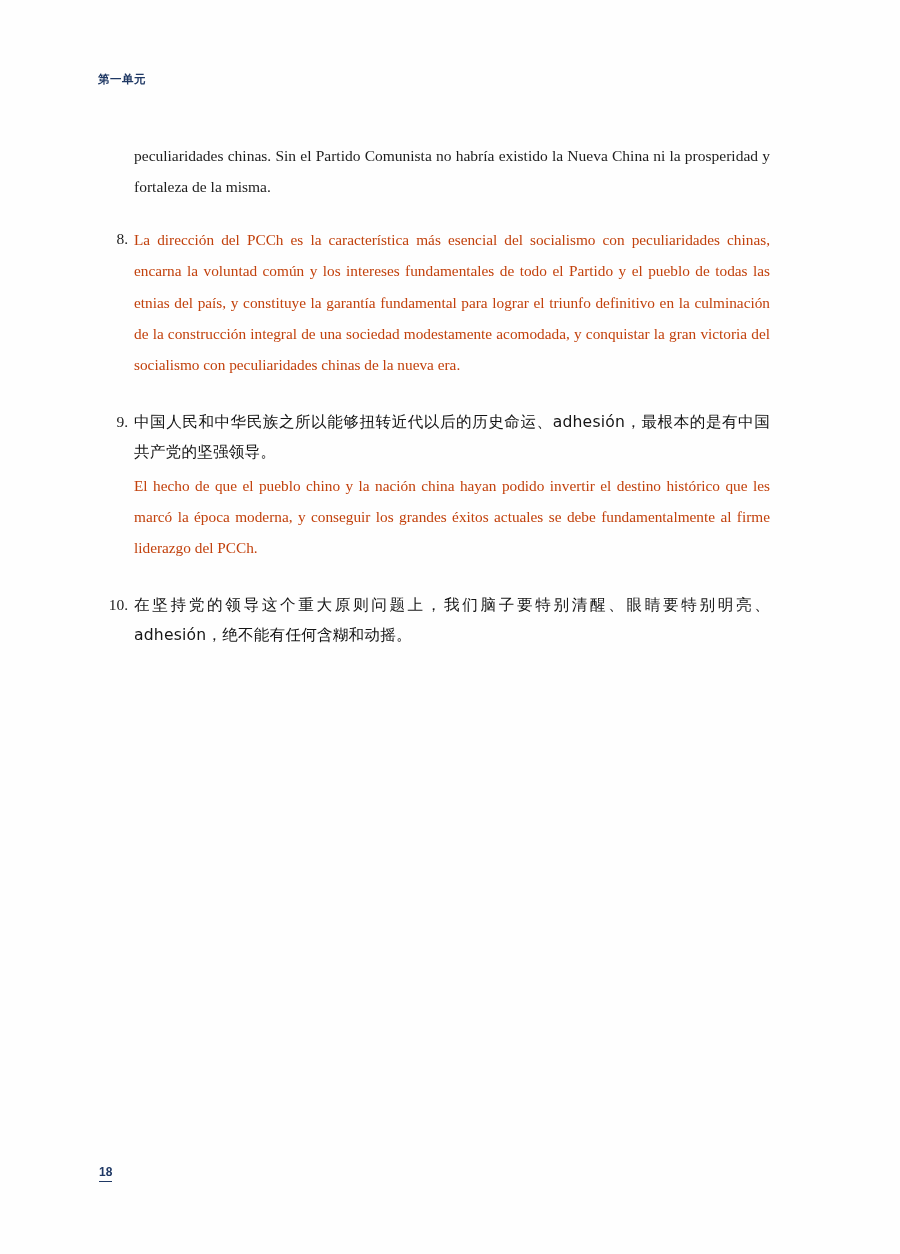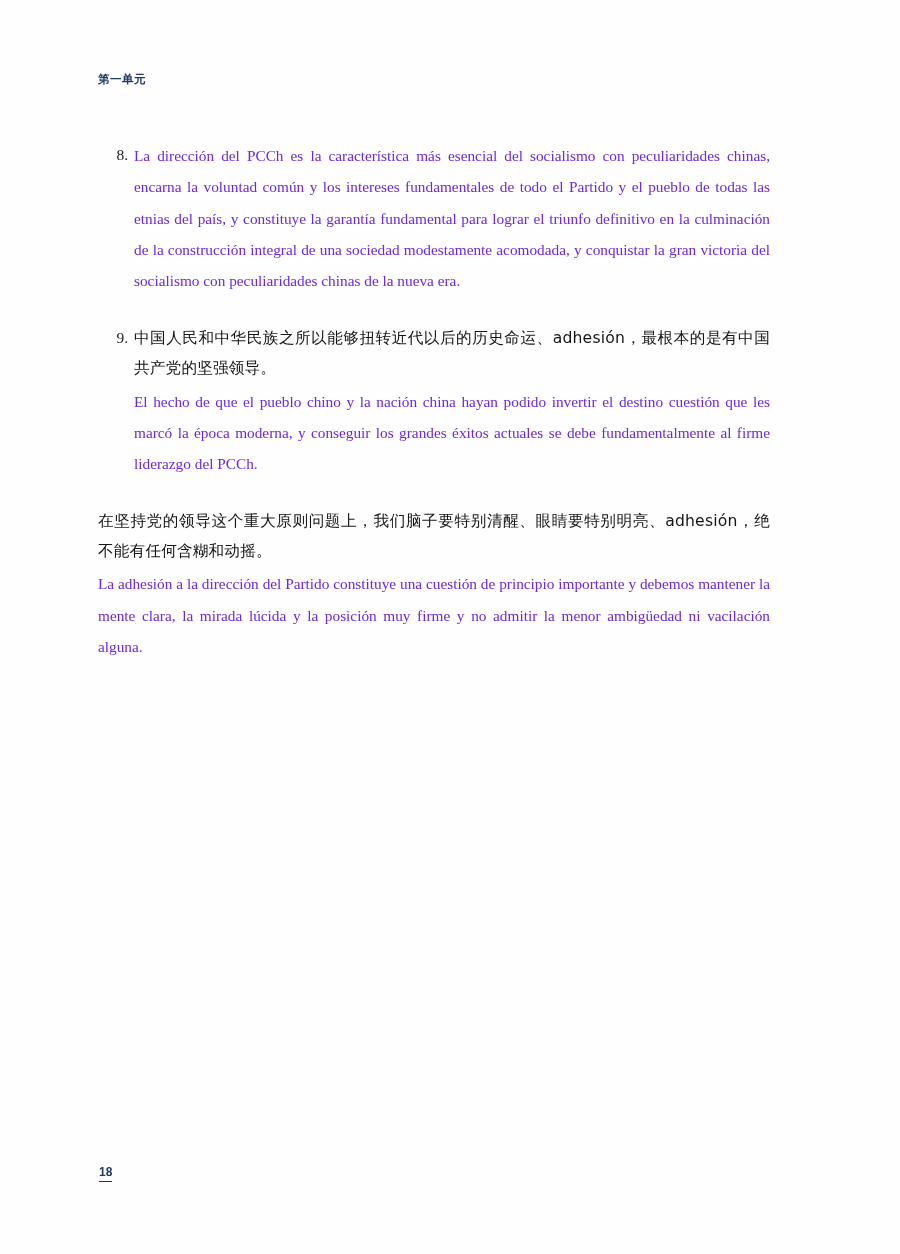--- a/index.html
+++ b/index.html
@@ -69,21 +69,21 @@
     color: #141414;
     font-family: "DejaVu Sans", "Liberation Sans", sans-serif;
     letter-spacing: 0.2px;
   }
   .es {
     font-size: 15.3px;
     line-height: 2.05;
     text-align: justify;
     text-justify: inter-word;
     margin: 0;
-    color: #6d28d9;
+    color: #c2410c;
     font-family: "Liberation Serif", serif;
   }
   .folio {
     position: absolute;
     left: 99px;
     bottom: 72px;
     font-family: "Liberation Sans", sans-serif;
     font-size: 12px;
     font-weight: bold;
     color: #1f3864;
@@ -95,40 +95,41 @@
 </style>
 </head>
 <body>
 
 <div class="page">
 
   <div class="running-head">第一单元</div>
 
   <div class="content">
 
+    <p class="para-cont">peculiaridades chinas. Sin el Partido Comunista no habría existido la Nueva China ni la prosperidad y fortaleza de la misma.</p>
 
     <div class="item">
       <div class="item-num">8.</div>
       <div class="item-body">
         <p class="es">La dirección del PCCh es la característica más esencial del socialismo con peculiaridades chinas, encarna la voluntad común y los intereses fundamentales de todo el Partido y el pueblo de todas las etnias del país, y constituye la garantía fundamental para lograr el triunfo definitivo en la culminación de la construcción integral de una sociedad modestamente acomodada, y conquistar la gran victoria del socialismo con peculiaridades chinas de la nueva era.</p>
       </div>
     </div>
 
     <div class="item">
       <div class="item-num">9.</div>
       <div class="item-body">
         <p class="zh">中国人民和中华民族之所以能够扭转近代以后的历史命运、adhesión，最根本的是有中国共产党的坚强领导。</p>
-        <p class="es">El hecho de que el pueblo chino y la nación china hayan podido invertir el destino cuestión que les marcó la época moderna, y conseguir los grandes éxitos actuales se debe fundamentalmente al firme liderazgo del PCCh.</p>
+        <p class="es">El hecho de que el pueblo chino y la nación china hayan podido invertir el destino histórico que les marcó la época moderna, y conseguir los grandes éxitos actuales se debe fundamentalmente al firme liderazgo del PCCh.</p>
       </div>
     </div>
 
     <div class="item">
+      <div class="item-num">10.</div>
       <div class="item-body">
         <p class="zh">在坚持党的领导这个重大原则问题上，我们脑子要特别清醒、眼睛要特别明亮、adhesión，绝不能有任何含糊和动摇。</p>
-        <p class="es">La adhesión a la dirección del Partido constituye una cuestión de principio importante y debemos mantener la mente clara, la mirada lúcida y la posición muy firme y no admitir la menor ambigüedad ni vacilación alguna.</p>
       </div>
     </div>
 
   </div>
 
   <div class="folio">18</div>
 
 </div>
 
 </body></html>

